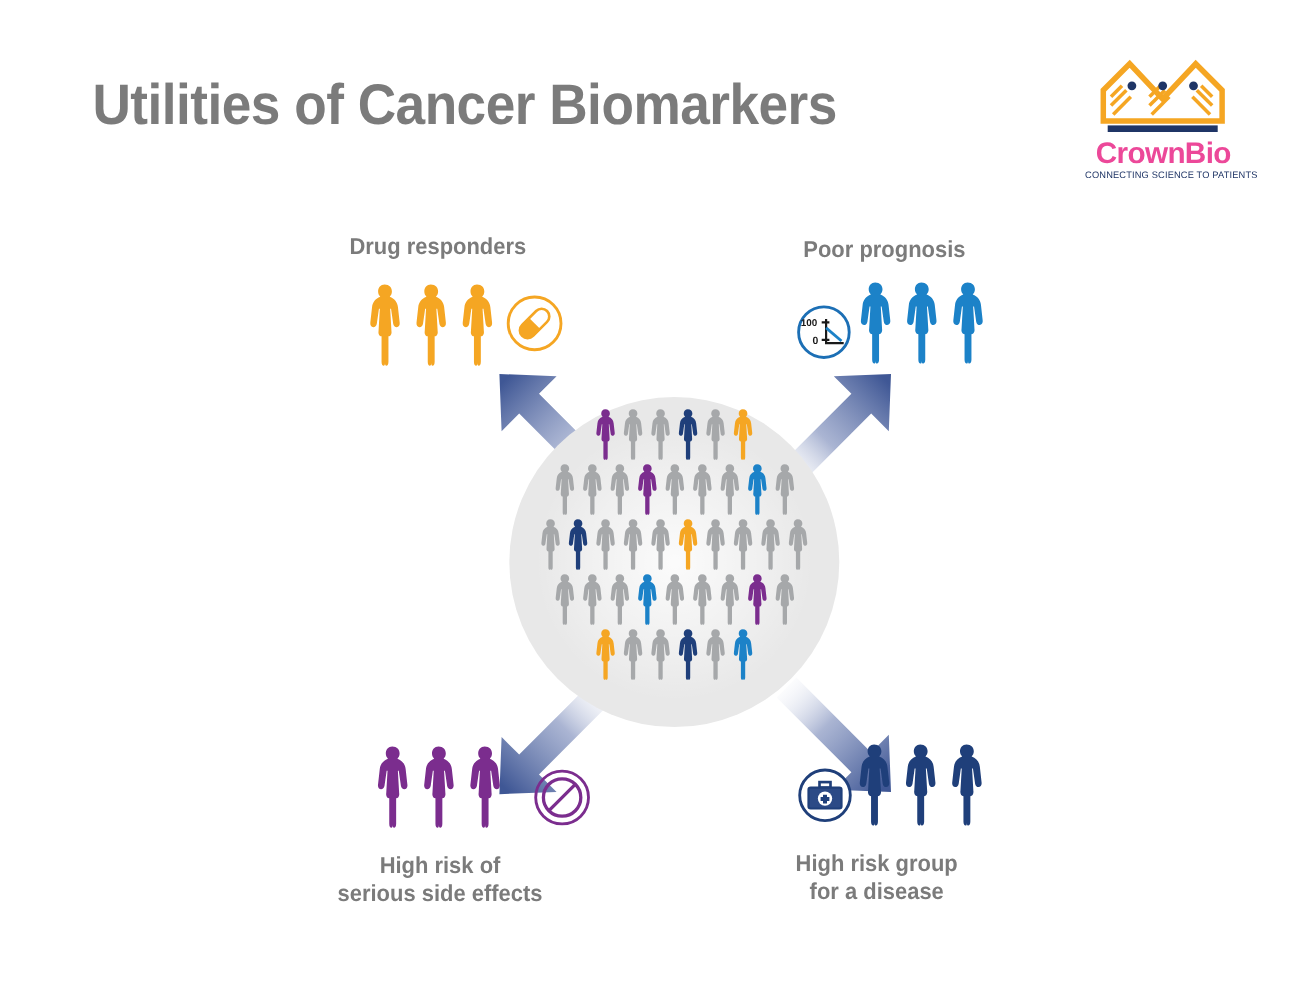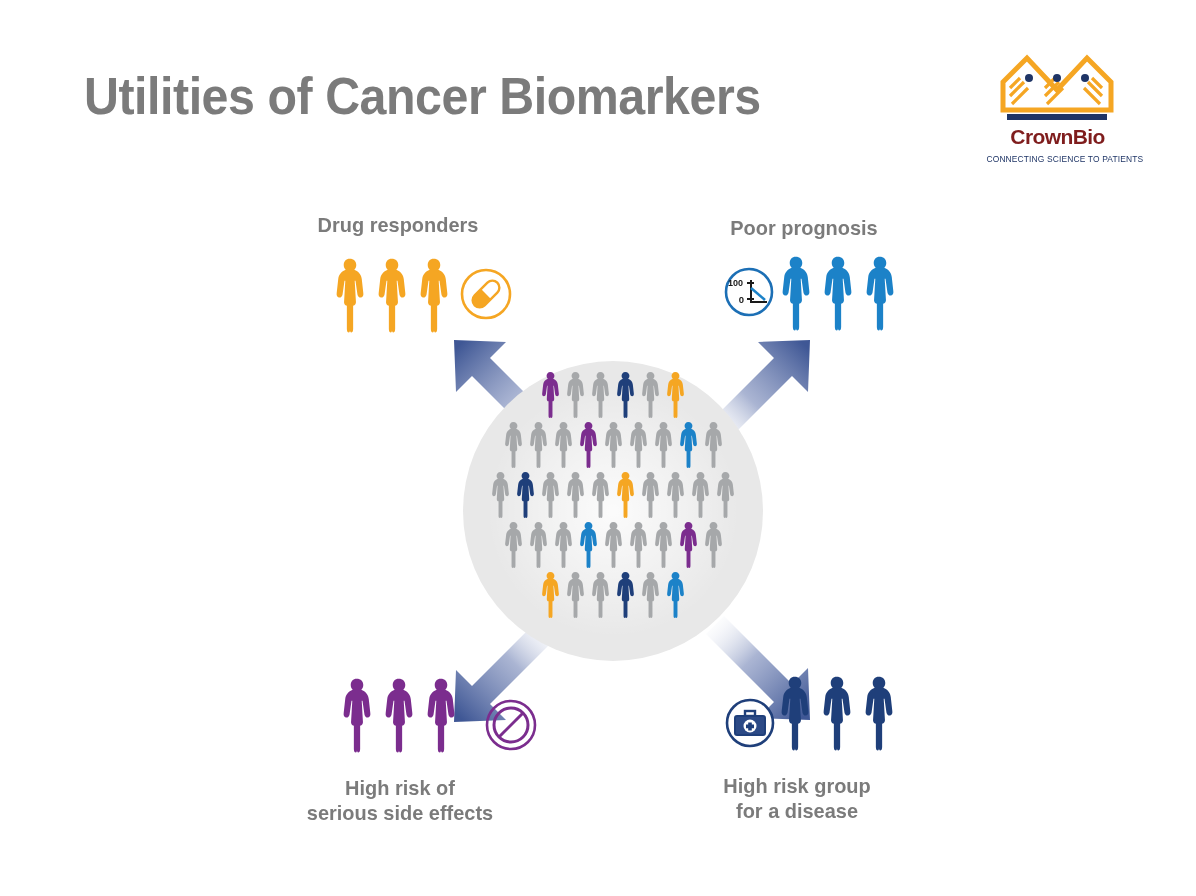--- a/index.html
+++ b/index.html
@@ -22,21 +22,21 @@
     transform-origin:left center;
     white-space:nowrap;
   }
 
   
   #logo{position:absolute;left:985px;top:48px;width:145px;height:115px;}
   #logo .crown{position:absolute;left:8px;top:0;width:128px;height:78px;}
   #logo .brand{
     position:absolute;left:0;top:78px;width:145px;
     text-align:center;
-    font-size:21px;font-weight:bold;color:#7f1d1d;
+    font-size:27px;font-weight:bold;color:#ec4899;
     letter-spacing:-0.6px;
     line-height:1;
   }
   #logo .tagline{
     position:absolute;left:0;top:106px;width:145px;
     text-align:center;
     font-size:8.6px;color:#1f3566;
     letter-spacing:0.15px;
     white-space:nowrap;
     transform:scaleX(0.98);
@@ -61,21 +61,21 @@
   .group3{position:absolute;display:flex;align-items:flex-end;}
   .group3 .fig{width:40px;height:82px;}
   #grp-drug{left:330px;top:252px;gap:2px;}
   #grp-prog{left:776px;top:250px;gap:2px;}
   #grp-side{left:337px;top:672px;gap:2px;}
   #grp-risk{left:775px;top:670px;gap:2px;}
 
   
   .badge{position:absolute;}
   #badge-pill{left:459px;top:267px;}
-  #badge-gauge{left:723px;top:266px;}
+  #badge-gauge{left:723px;top:276px;}
   #badge-ban{left:484px;top:698px;}
   #badge-kit{left:724px;top:697px;}
 
   
   #center{
     position:absolute;left:463px;top:361px;width:300px;height:300px;
   }
   #disc{
     position:absolute;left:0;top:0;width:300px;height:300px;
     border-radius:50%;

